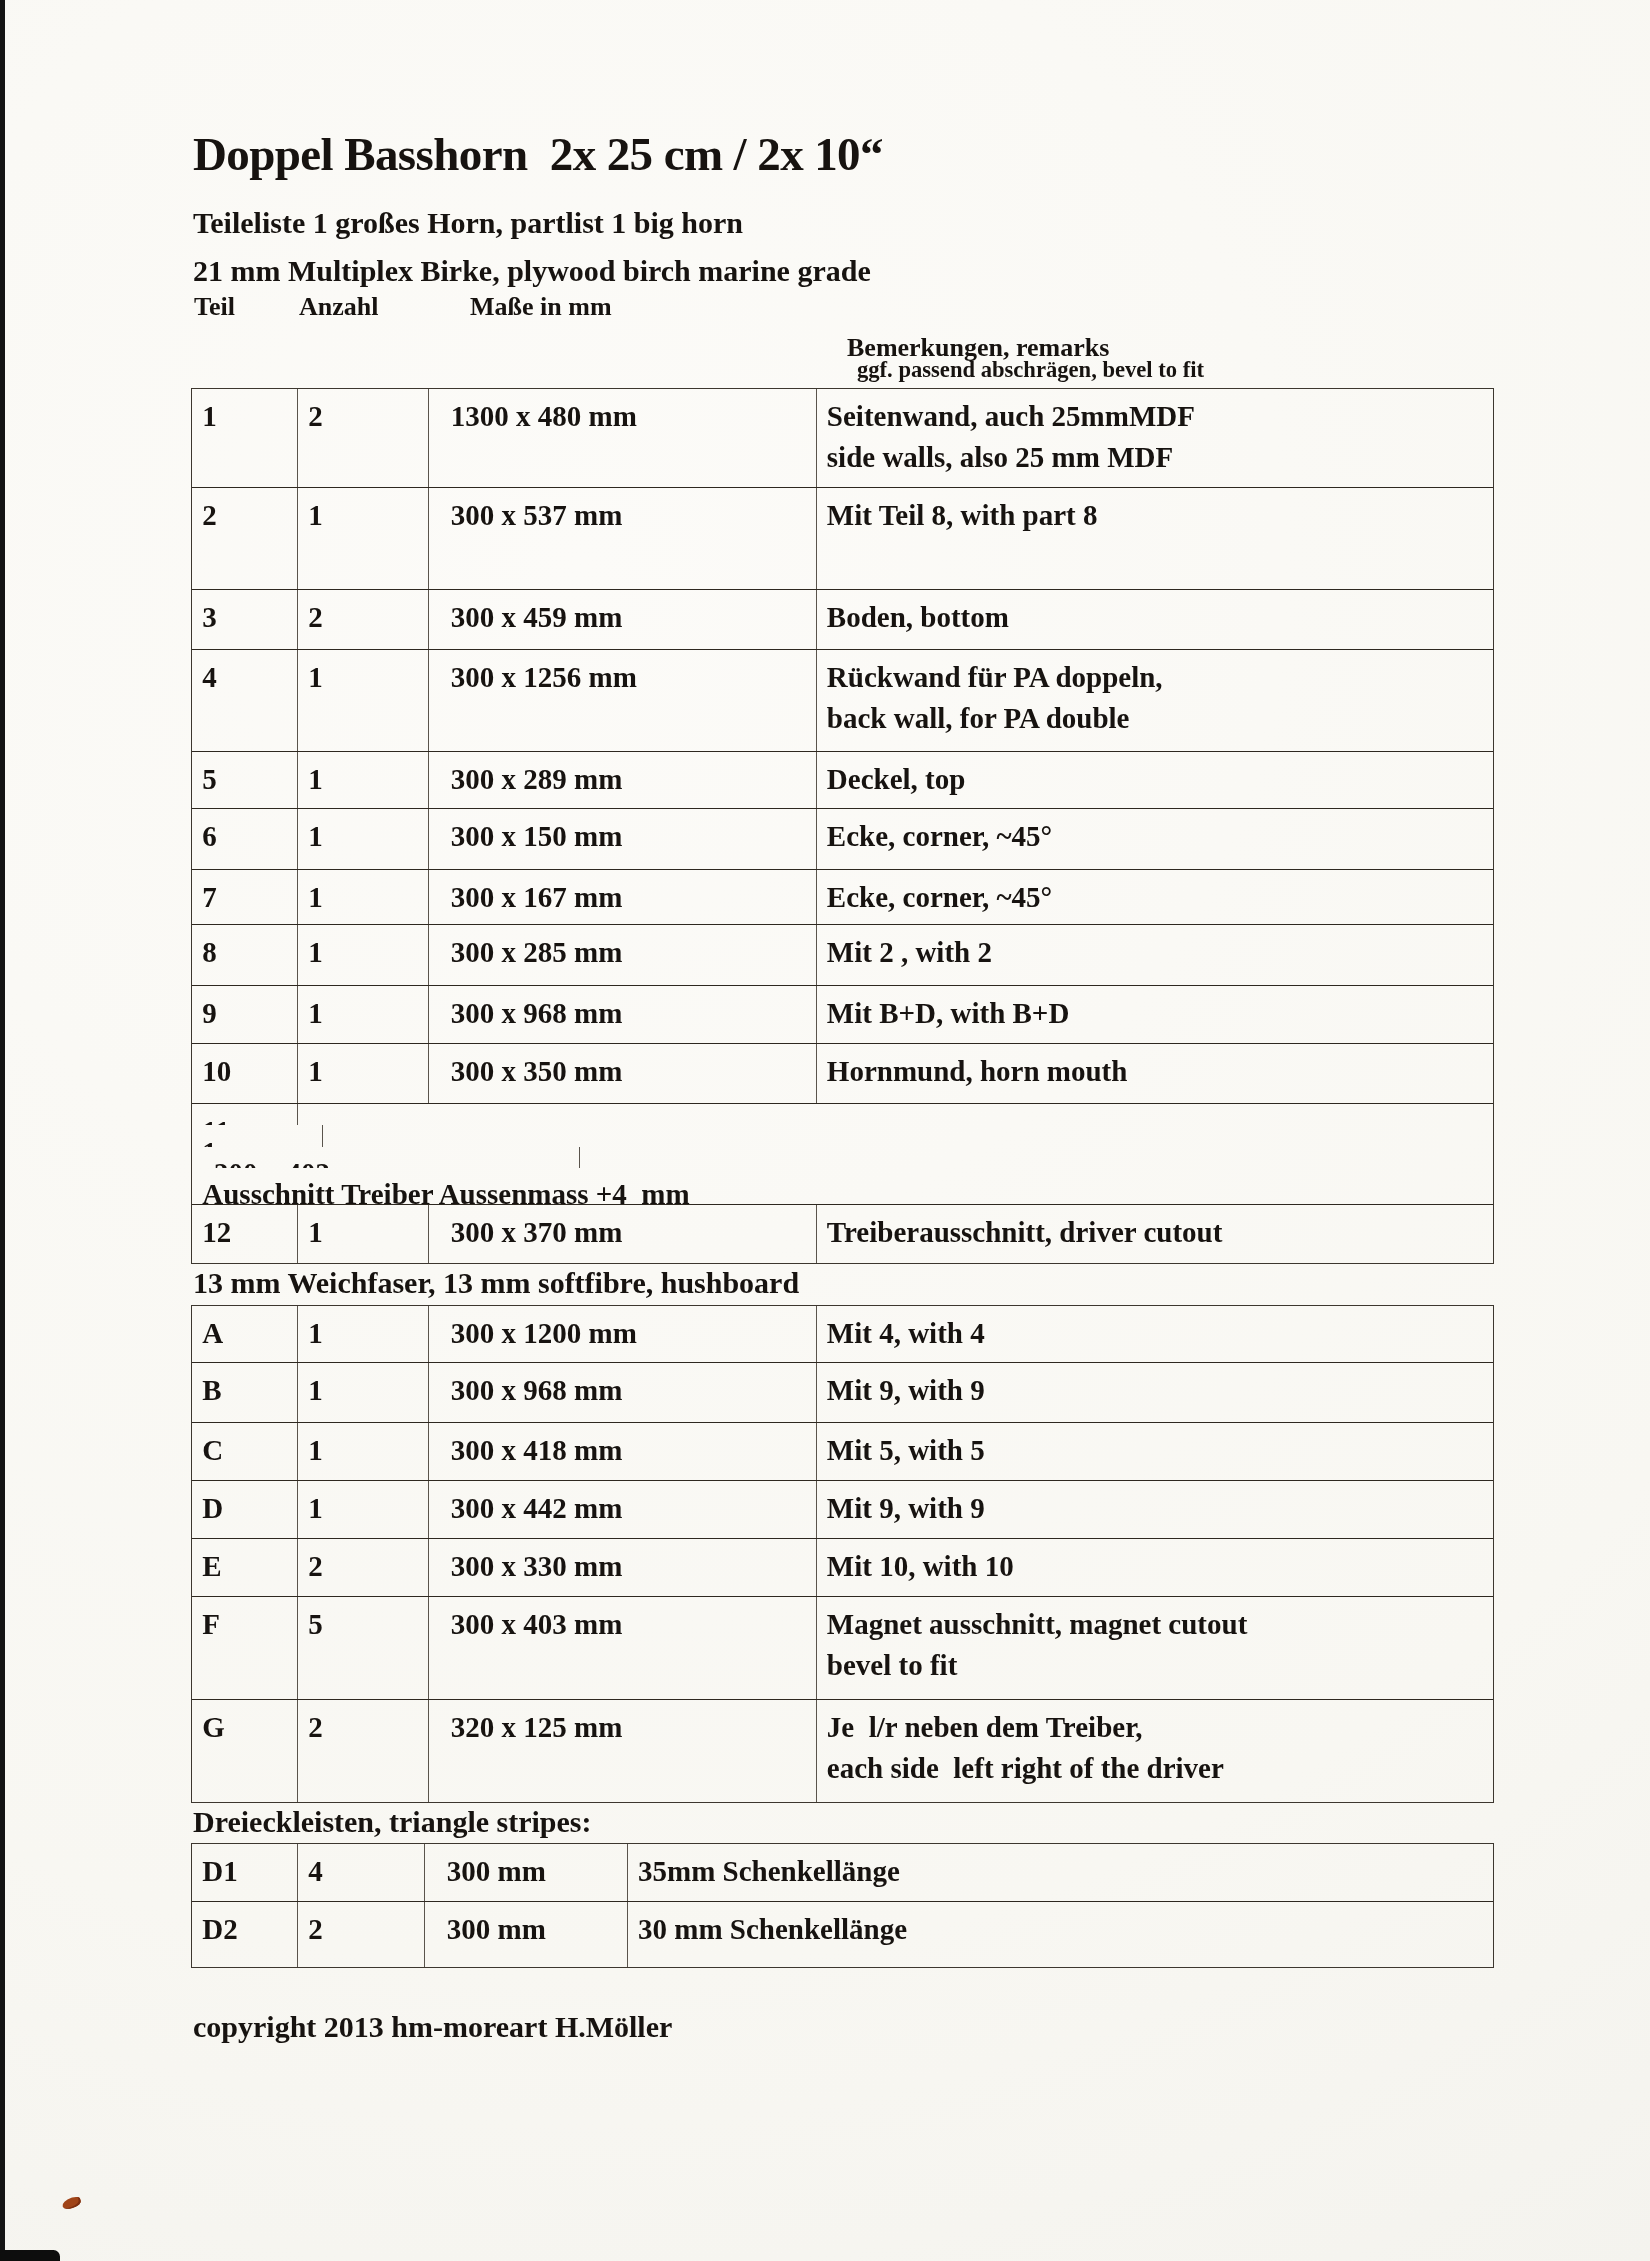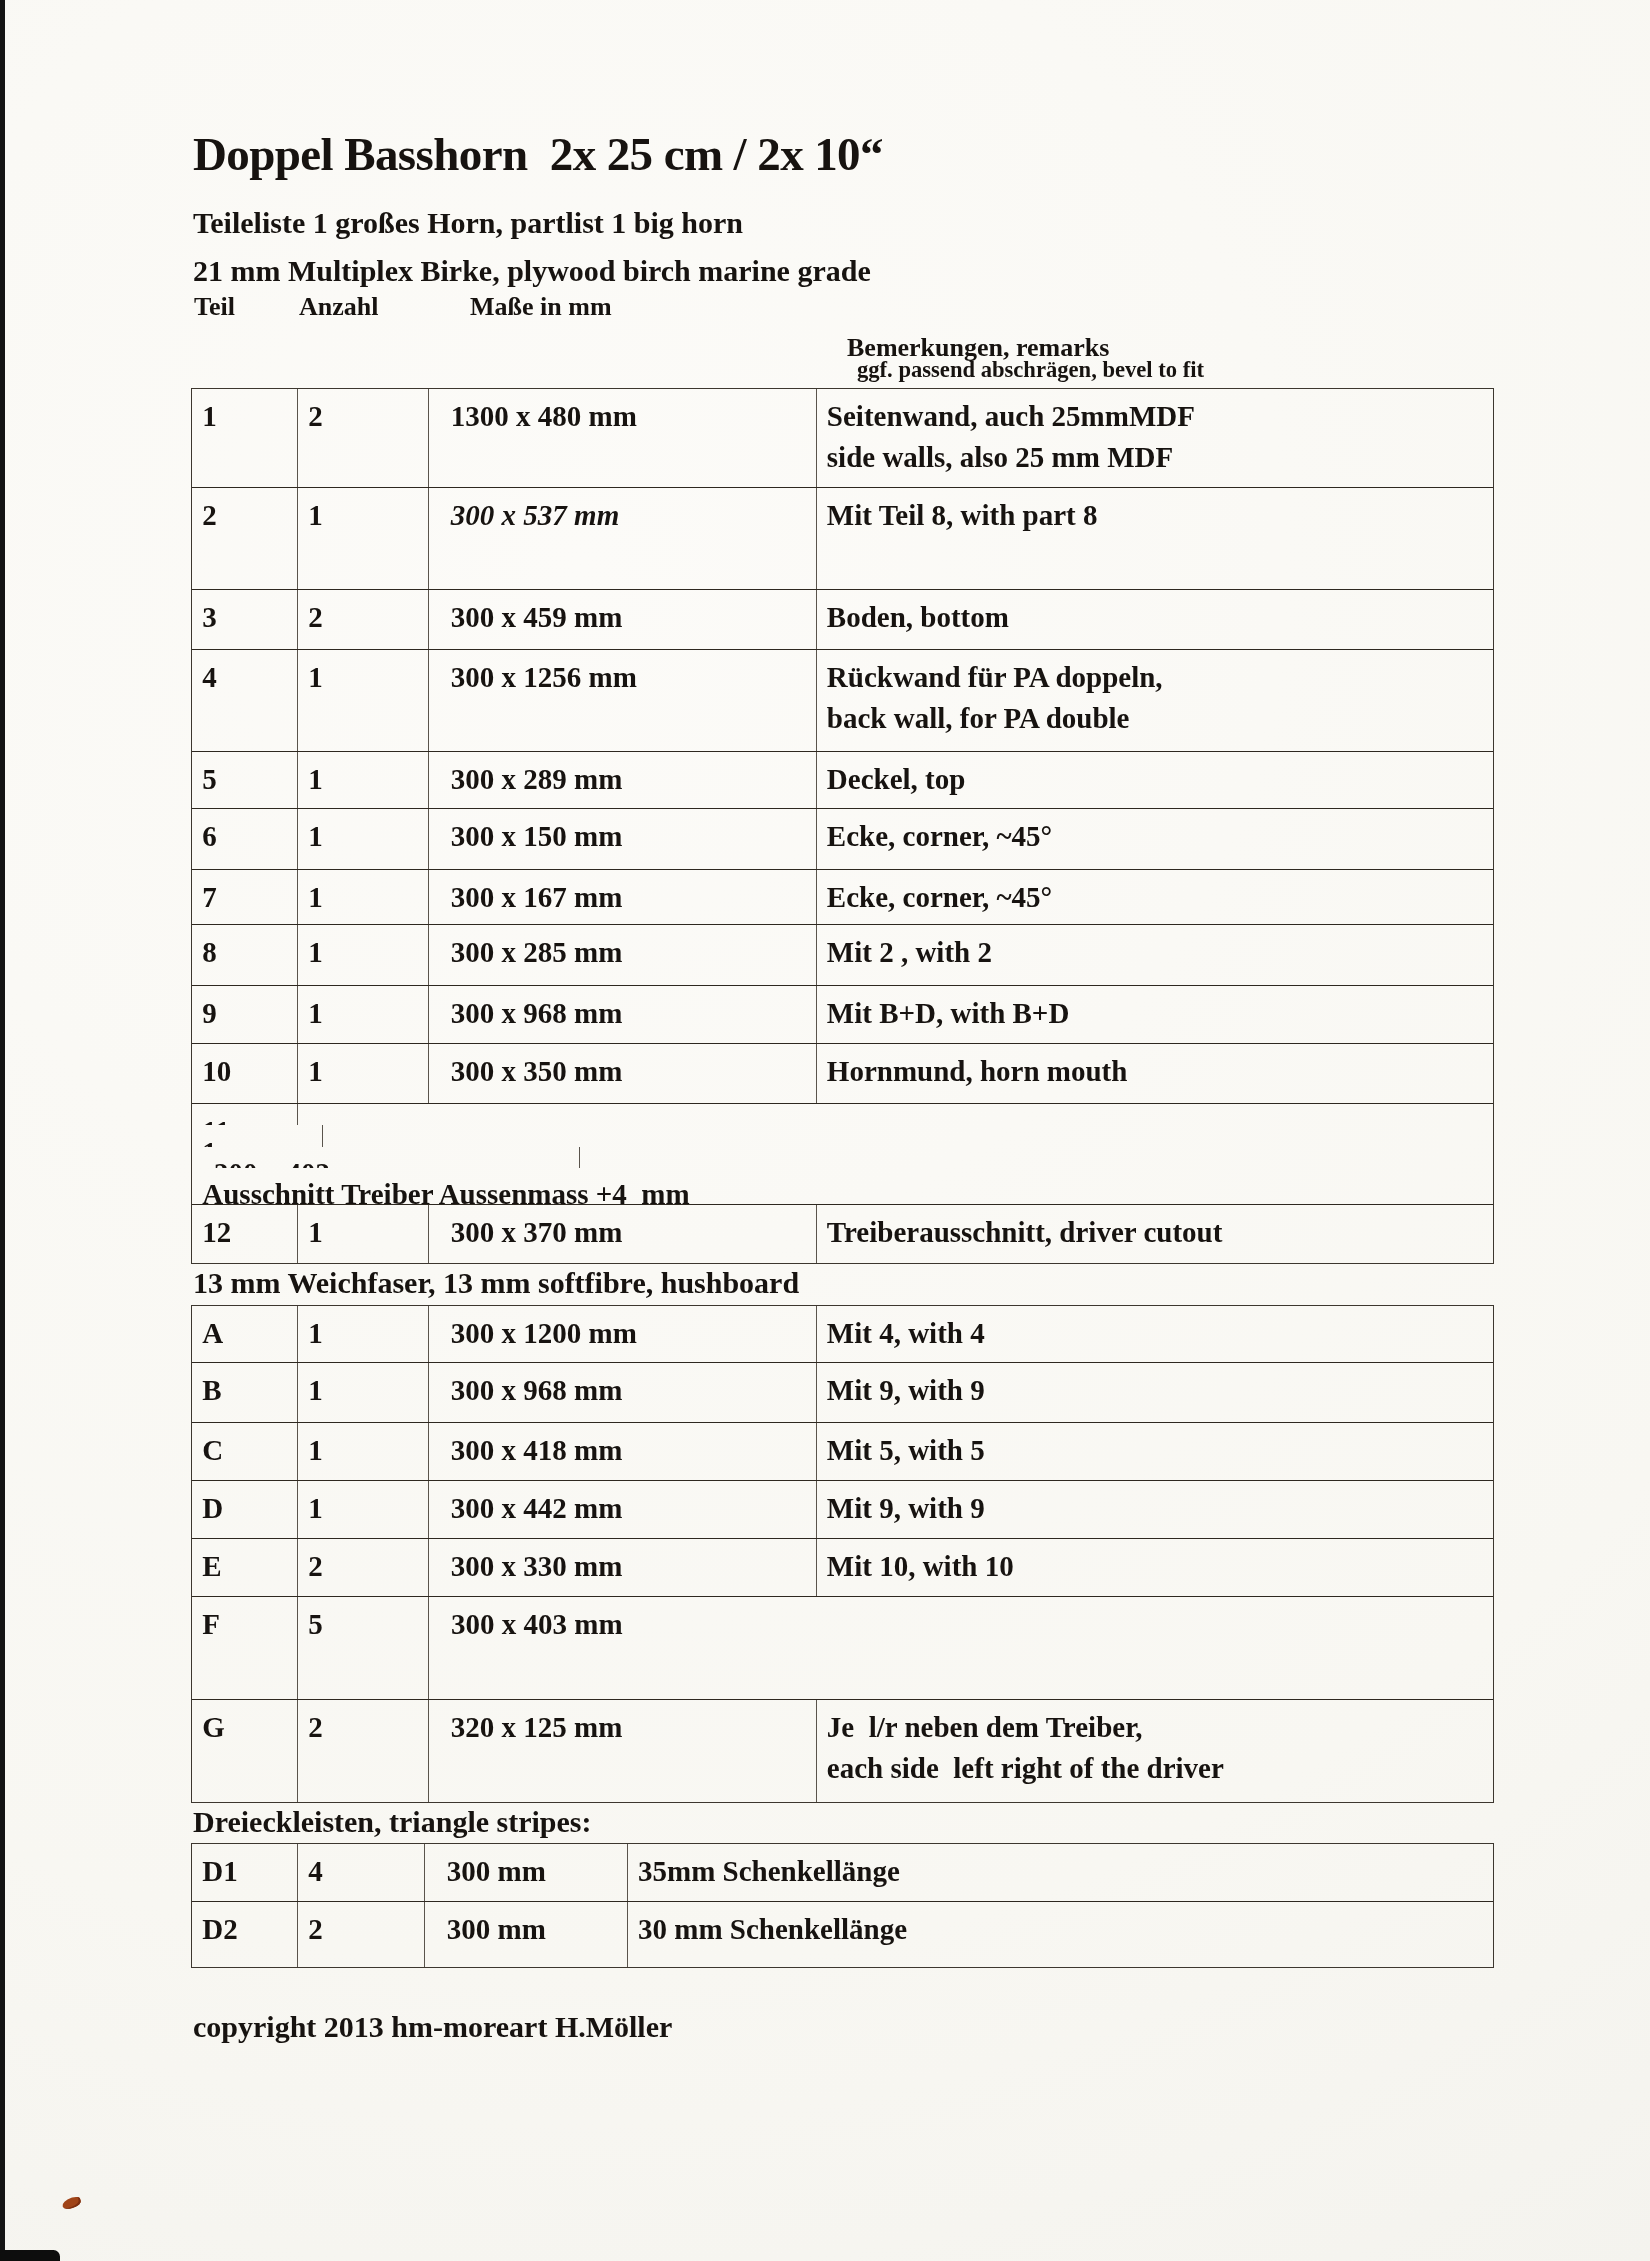--- a/index.html
+++ b/index.html
@@ -80,21 +80,21 @@
   <div class="ptable t1" id="table-plywood">
       <div class="prow" style="height: 99px;">
         <div class="pcell c-teil" style="width: 106px;"><div class="rline">1</div></div>
         <div class="pcell c-anzahl" style="width: 131px;"><div class="rline">2</div></div>
         <div class="pcell c-masse" style="width: 388px;"><div class="rline">1300 x 480 mm</div></div>
         <div class="pcell c-rem" style="width: 677px;"><div class="rline">Seitenwand, auch 25mmMDF</div><div class="rline">side walls, also 25 mm MDF</div></div>
       </div>
       <div class="prow" style="height: 102px;">
         <div class="pcell c-teil" style="width: 106px;"><div class="rline">2</div></div>
         <div class="pcell c-anzahl" style="width: 131px;"><div class="rline">1</div></div>
-        <div class="pcell c-masse" style="width: 388px; font-style: italic;"><div class="rline">300 x 537 mm</div></div>
+        <div class="pcell c-masse" style="width: 388px;"><div class="rline">300 x 537 mm</div></div>
         <div class="pcell c-rem" style="width: 677px;"><div class="rline">Mit Teil 8, with part 8</div></div>
       </div>
       <div class="prow" style="height: 60px;">
         <div class="pcell c-teil" style="width: 106px;"><div class="rline">3</div></div>
         <div class="pcell c-anzahl" style="width: 131px;"><div class="rline">2</div></div>
         <div class="pcell c-masse" style="width: 388px;"><div class="rline">300 x 459 mm</div></div>
         <div class="pcell c-rem" style="width: 677px;"><div class="rline">Boden, bottom</div></div>
       </div>
       <div class="prow" style="height: 102px;">
         <div class="pcell c-teil" style="width: 106px;"><div class="rline">4</div></div>
@@ -182,20 +182,21 @@
       <div class="prow" style="height: 58px;">
         <div class="pcell c-teil" style="width: 106px;"><div class="rline">E</div></div>
         <div class="pcell c-anzahl" style="width: 131px;"><div class="rline">2</div></div>
         <div class="pcell c-masse" style="width: 388px;"><div class="rline">300 x 330 mm</div></div>
         <div class="pcell c-rem" style="width: 677px;"><div class="rline">Mit 10, with 10</div></div>
       </div>
       <div class="prow" style="height: 103px;">
         <div class="pcell c-teil" style="width: 106px;"><div class="rline">F</div></div>
         <div class="pcell c-anzahl" style="width: 131px;"><div class="rline">5</div></div>
         <div class="pcell c-masse" style="width: 388px;"><div class="rline">300 x 403 mm</div></div>
+        <div class="pcell c-rem" style="width: 677px;"><div class="rline">Magnet ausschnitt, magnet cutout</div><div class="rline">bevel to fit</div></div>
       </div>
       <div class="prow" style="height: 102px;">
         <div class="pcell c-teil" style="width: 106px;"><div class="rline">G</div></div>
         <div class="pcell c-anzahl" style="width: 131px;"><div class="rline">2</div></div>
         <div class="pcell c-masse" style="width: 388px;"><div class="rline">320 x 125 mm</div></div>
         <div class="pcell c-rem" style="width: 677px;"><div class="rline">Je  l/r neben dem Treiber,</div><div class="rline">each side  left right of the driver</div></div>
       </div>
     </div>
 
   <div class="abs sect sect-tri">Dreieckleisten, triangle stripes:</div>

